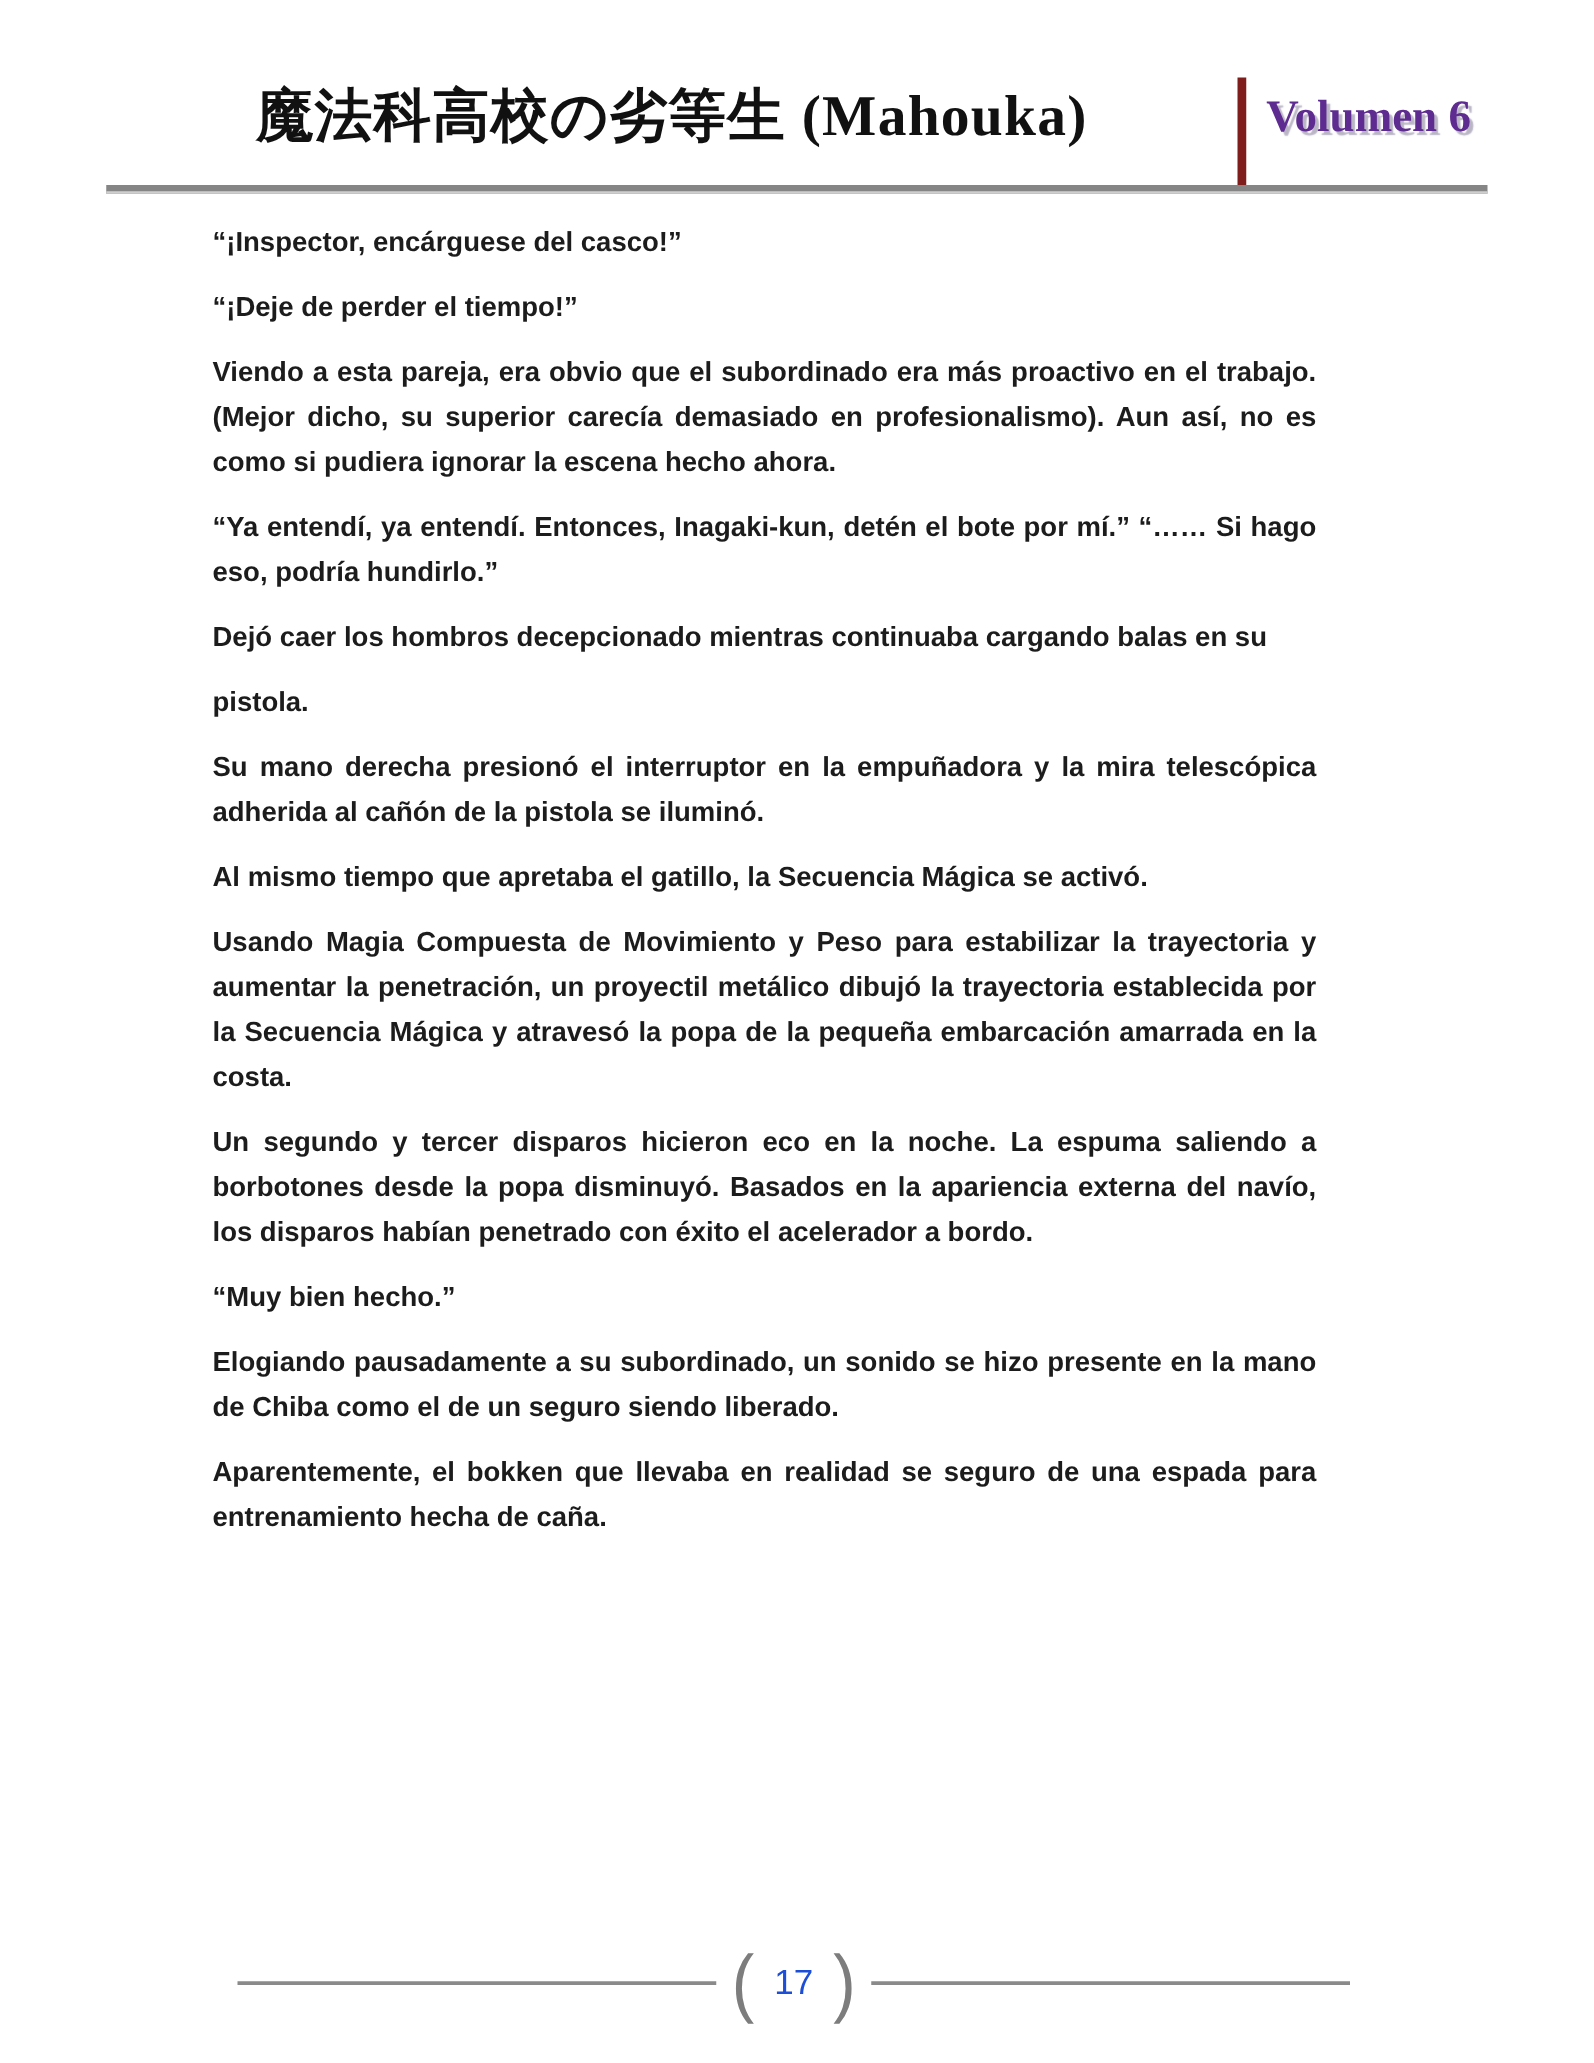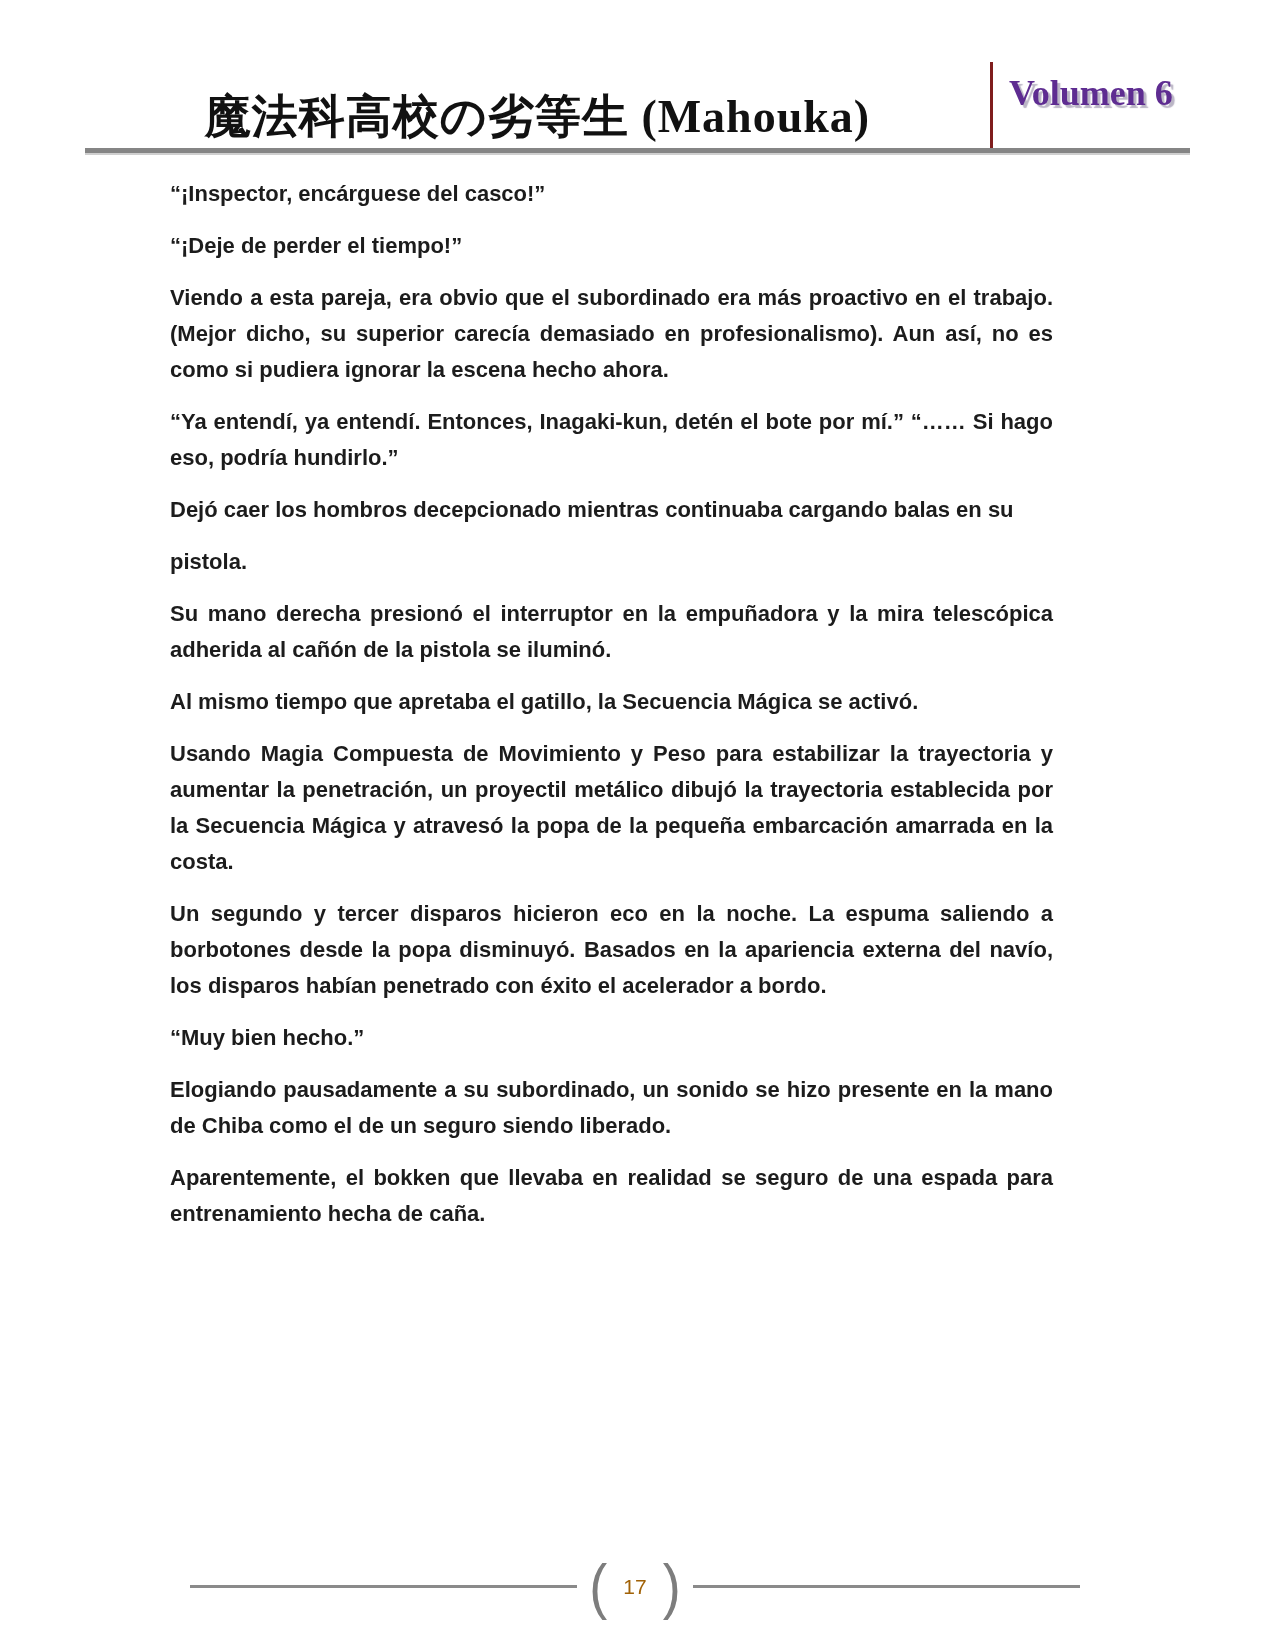--- a/index.html
+++ b/index.html
@@ -18,34 +18,34 @@
   
   .header {
     margin: 62px 85px 0 85px;
     display: flex;
     align-items: stretch;
     height: 86px;
   }
   .header-title-area {
     flex: 1 1 auto;
     display: flex;
-    align-items: flex-end;
+    align-items: flex-start;
     justify-content: center;
   }
   .doc-title {
     font-family: "Liberation Serif", serif;
     font-weight: bold;
     font-size: 46px;
     color: #111111;
     letter-spacing: 1px;
     white-space: nowrap;
   }
   .header-volume-area {
     width: 200px;
-    border-left: 3px solid #7f1d1d;
+    border-left: 7px solid #7f1d1d;
     padding: 10px 0 0 16px;
     box-sizing: border-box;
   }
   .volume-label {
     font-family: "Liberation Serif", serif;
     font-weight: bold;
     font-size: 36px;
     white-space: nowrap;
     text-shadow: 3px 3px 1px rgba(130,120,150,0.55);
   }
@@ -87,22 +87,22 @@
     font-family: "Liberation Sans", sans-serif;
     font-size: 54px;
     font-weight: 400;
     color: #7d7d7d;
     line-height: 1;
     padding: 0 12px;
     transform: scaleY(1.12);
     user-select: none;
   }
   .footer-page {
-    font-size: 21px;
-    color: #a16207;
+    font-size: 28px;
+    color: #1d4ed8;
     padding: 0 4px;
     line-height: 1;
   }
 </style>
 </head>
 <body>
 
 <div class="page">
 
   <div class="header">

